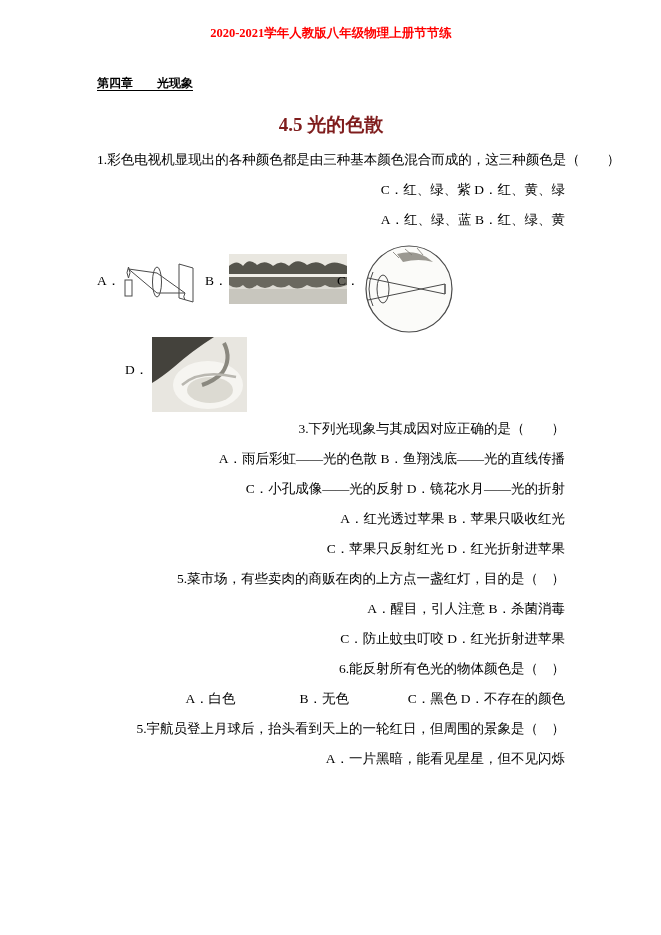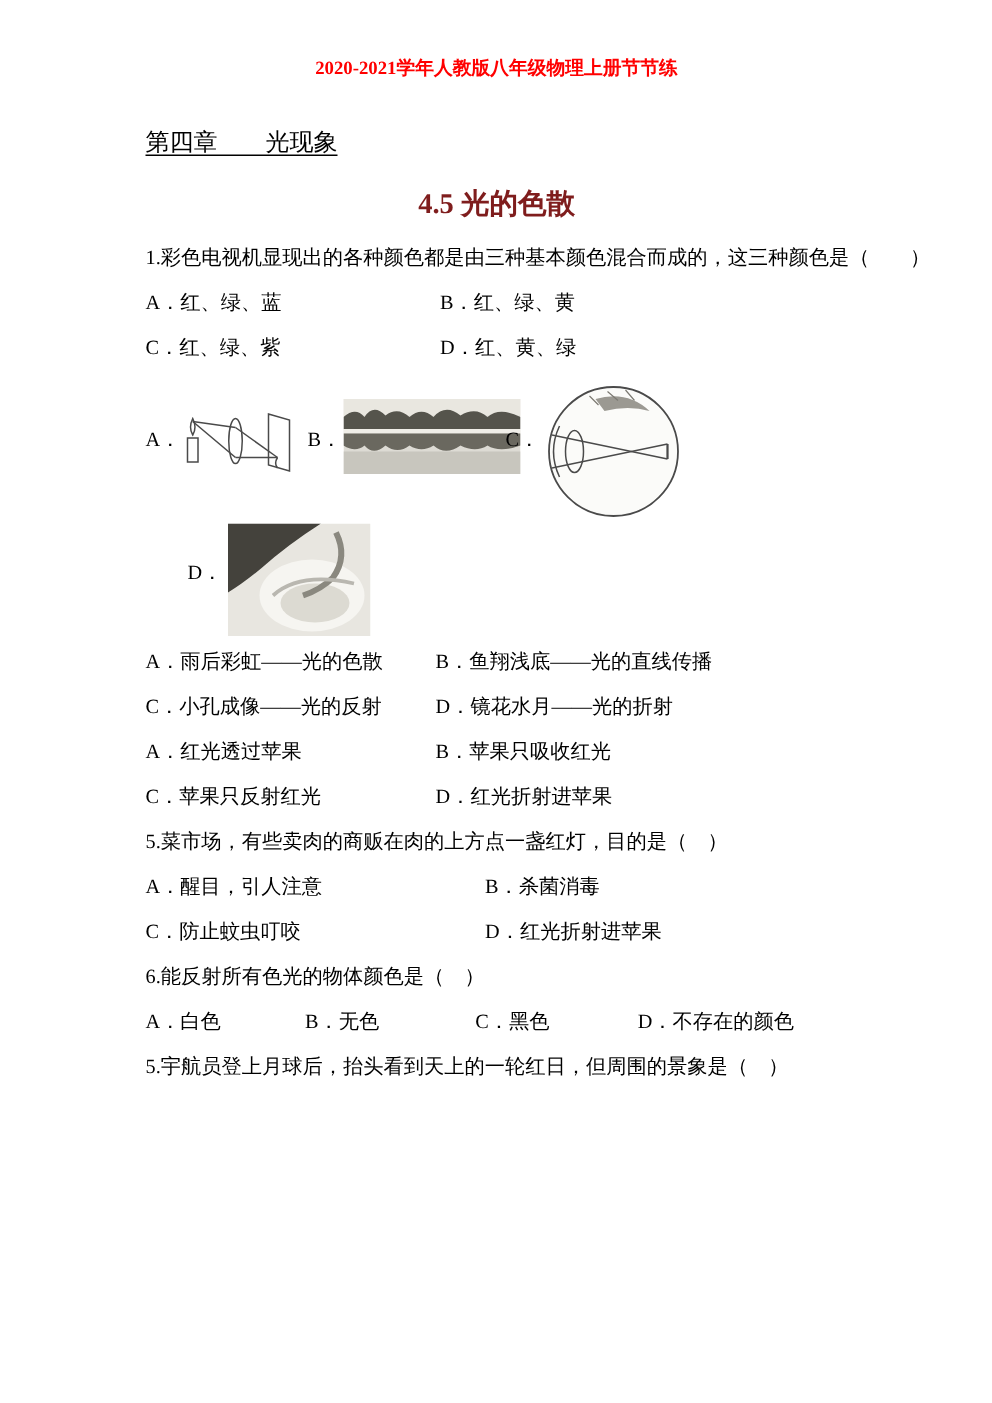--- a/index.html
+++ b/index.html
@@ -5,37 +5,37 @@
   * { box-sizing: border-box; margin: 0; padding: 0; }
   html, body { background: #ffffff; }
   body {
     font-family: "Liberation Serif", serif;
     color: #000;
   }
   .page {
     position: relative;
     width: 661px;
     height: 906px;
-    margin: 16px auto;
+    margin: 4px auto;
     background: #ffffff;
     padding: 22px 96px 0 97px;
     overflow: hidden;
   }
   .doc-header {
     text-align: center;
     color: #ff0000;
     font-size: 12.5px;
     font-weight: bold;
     line-height: 14px;
     height: 14px;
   }
   .chapter {
     margin-top: 35px;
-    font-size: 16px;
-    font-weight: normal;
+    font-size: 12px;
+    font-weight: bold;
     line-height: 17px;
     height: 17px;
     text-decoration: underline;
     text-underline-offset: 3px;
     width: fit-content;
   }
   .section-title {
     margin-top: 22px;
     text-align: center;
     color: #7f1d1d;
@@ -43,20 +43,21 @@
     font-weight: bold;
     line-height: 21px;
     height: 21px;
   }
   .first-line { margin-top: 10px; }
   .line {
     height: 30px;
     line-height: 30px;
     font-size: 13.5px;
     white-space: nowrap;
+    text-align: right;
   }
   .opt { display: inline-block; vertical-align: top; }
   .w190 { width: 190px; }
   .w193 { width: 193px; }
   .w223 { width: 223px; font-family: Liberation Serif, serif; }
   .w103 { width: 103px; }
   .w110 { width: 110px; }
   .w105 { width: 105px; }
   .figrow1 { position: relative; height: 95px; margin-top: 7px; }
   .figrow2 { position: relative; height: 77px; }
@@ -70,26 +71,26 @@
 <div class="page">
 
   <div class="doc-header">2020-2021学年人教版八年级物理上册节节练</div>
 
   <div class="chapter">第四章　　光现象</div>
 
   <div class="section-title">4.5 光的色散</div>
 
   <div class="line first-line">1.彩色电视机显现出的各种颜色都是由三种基本颜色混合而成的，这三种颜色是（　　）</div>
   <div class="line">
+    <span class="opt w193">C．红、绿、紫</span>
+    <span class="opt">D．红、黄、绿</span>
+  </div>
+  <div class="line">
     <span class="opt w193">A．红、绿、蓝</span>
     <span class="opt">B．红、绿、黄</span>
-  </div>
-  <div class="line">
-    <span class="opt w193">C．红、绿、紫</span>
-    <span class="opt">D．红、黄、绿</span>
   </div>
 
 
   <div class="figrow1">
     <span class="img-label" style="left:0; top:32px;">A．</span>
     <svg class="abs" style="left:22px; top:10px;" width="88" height="60" viewBox="0 0 88 60">
       <g stroke="#4a4a4a" fill="none" stroke-width="1">
         <rect x="6" y="28" width="7" height="16"></rect>
         <path d="M9.5 26 Q6.5 21 9.5 15 Q12.5 21 9.5 26 Z"></path>
         <ellipse cx="38" cy="30" rx="4.5" ry="15"></ellipse>
@@ -130,20 +131,21 @@
     <svg class="abs" style="left:55px; top:0;" width="95" height="75" viewBox="0 0 95 75">
       <rect width="95" height="75" fill="#e8e6e0"></rect>
       <path d="M0 0 H62 Q40 14 22 30 Q10 40 0 46 Z" fill="#44423c"></path>
       <ellipse cx="56" cy="48" rx="35" ry="24" fill="#f6f5f1"></ellipse>
       <ellipse cx="58" cy="53" rx="23" ry="13" fill="#dcdad2"></ellipse>
       <path d="M72 6 Q80 22 70 36 Q62 44 50 48" stroke="#8a887f" stroke-width="4" fill="none"></path>
       <path d="M30 48 Q48 32 84 40" fill="none" stroke="#b9b7b0" stroke-width="2.5"></path>
     </svg>
   </div>
 
+  <div class="line">3.下列光现象与其成因对应正确的是（　　）</div>
   <div class="line">
     <span class="opt w190">A．雨后彩虹——光的色散</span>
     <span class="opt">B．鱼翔浅底——光的直线传播</span>
   </div>
   <div class="line">
     <span class="opt w190">C．小孔成像——光的反射</span>
     <span class="opt">D．镜花水月——光的折射</span>
   </div>
 
   <div class="line">
@@ -167,14 +169,15 @@
 
   <div class="line">6.能反射所有色光的物体颜色是（　）</div>
   <div class="line">
     <span class="opt w103">A．白色</span>
     <span class="opt w110">B．无色</span>
     <span class="opt w105">C．黑色</span>
     <span class="opt">D．不存在的颜色</span>
   </div>
 
   <div class="line">5.宇航员登上月球后，抬头看到天上的一轮红日，但周围的景象是（　）</div>
+  <div class="line">A．一片黑暗，能看见星星，但不见闪烁</div>
 
 </div>
 
 </body></html>

